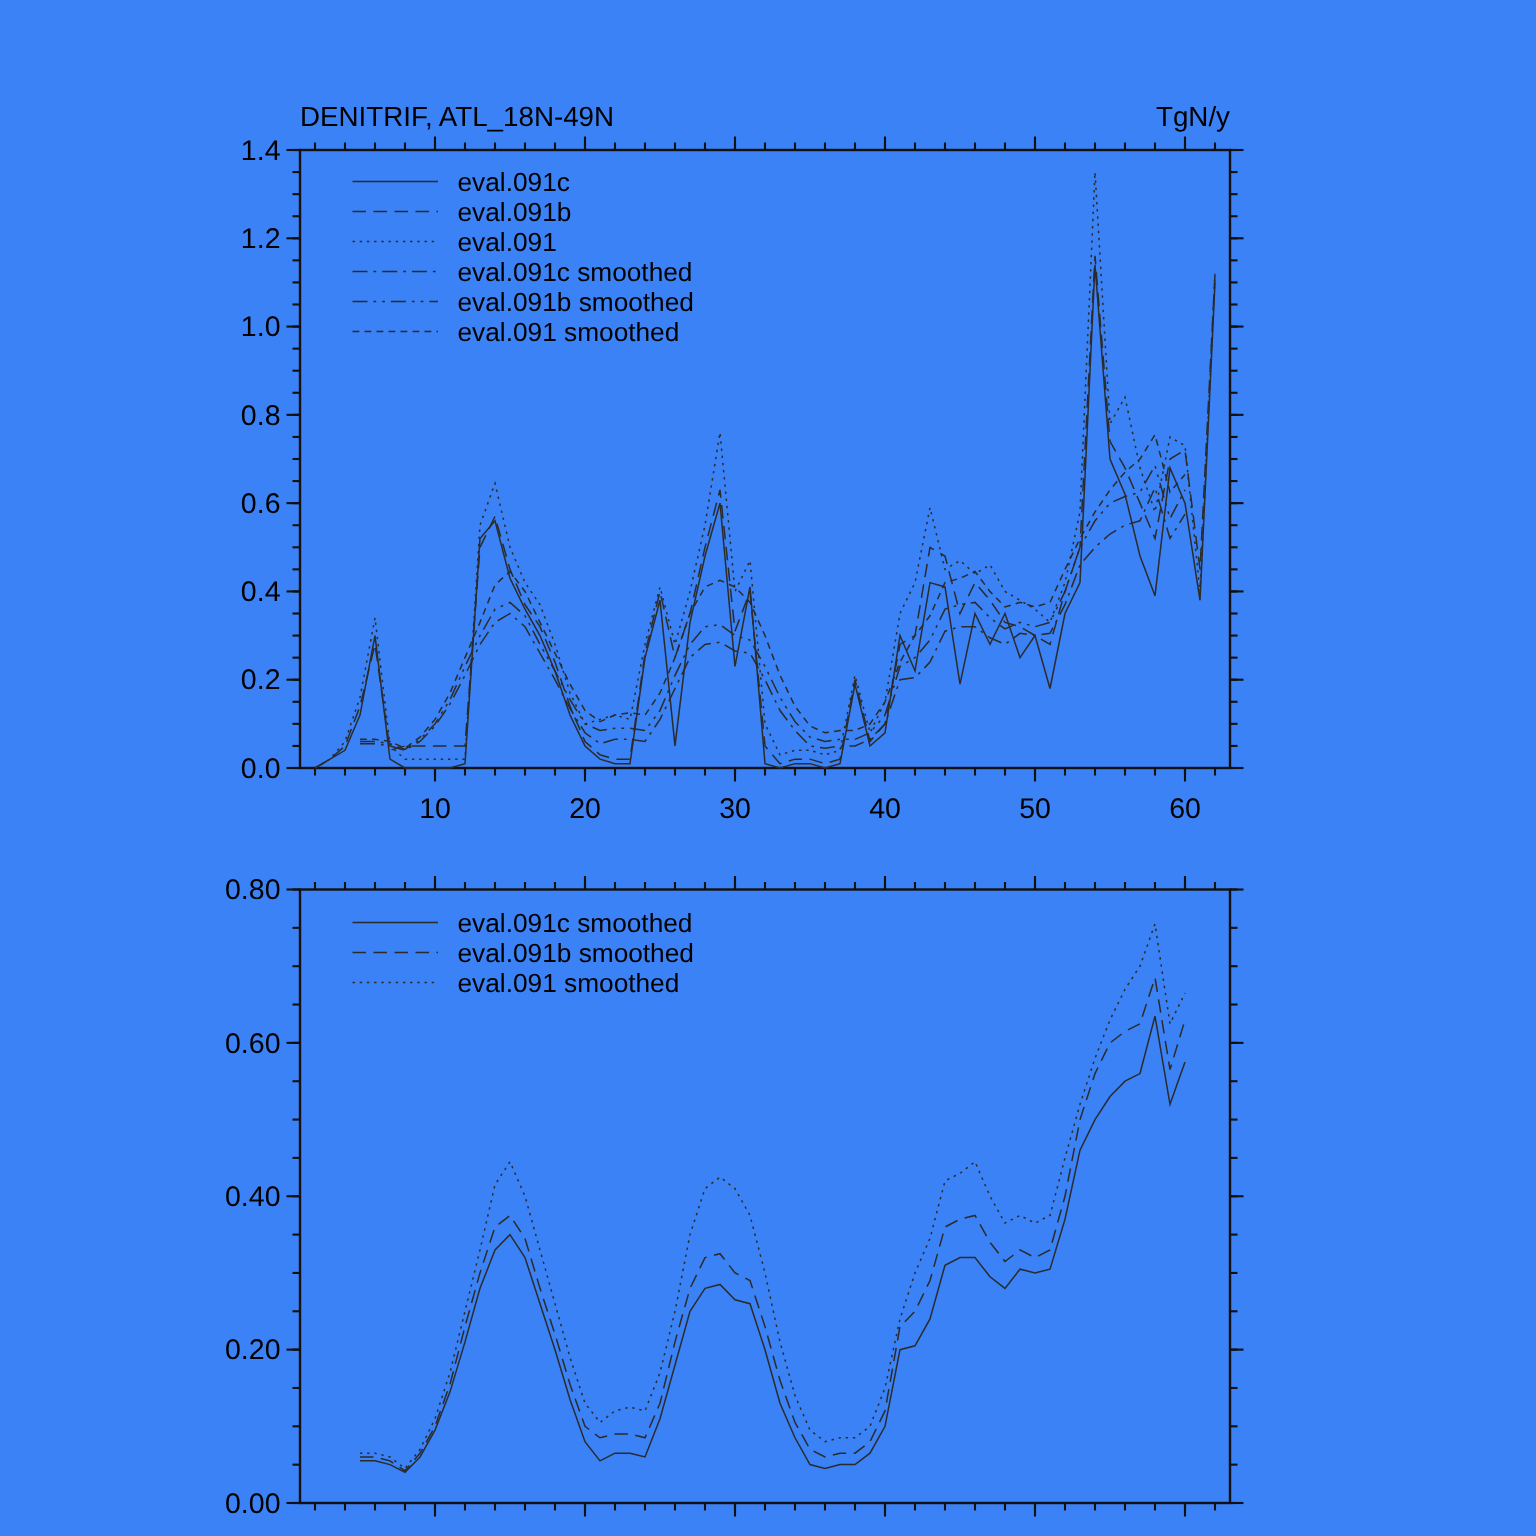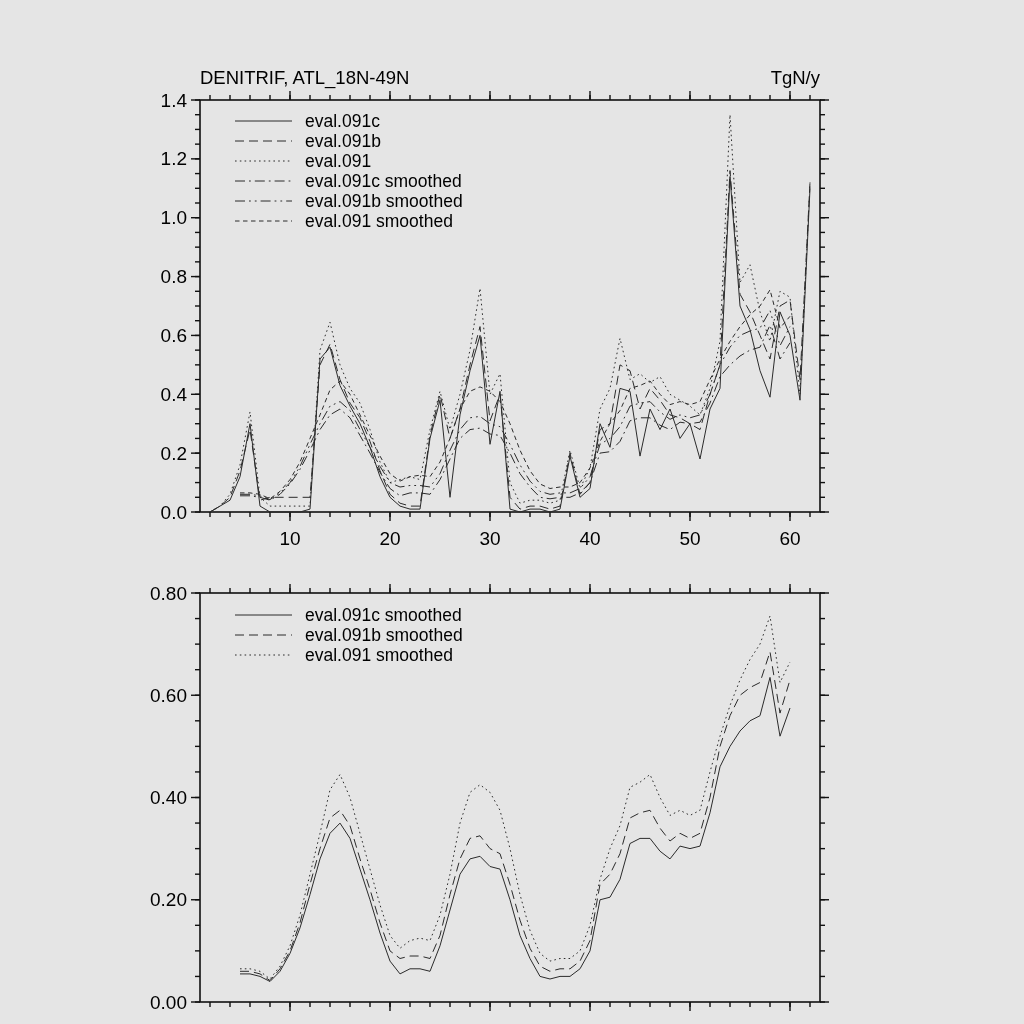--- a/index.html
+++ b/index.html
@@ -1,16 +1,16 @@
 <!DOCTYPE html>
 <html><head>
 <meta charset="utf-8">
 <style>
   html,body{margin:0;padding:0;background:#ffffff;}
-  #canvas{position:relative;width:1024px;height:1024px;background:#e5e5e5;overflow:hidden;}
+  #canvas{position:relative;width:1024px;height:1024px;background:#3b82f6;overflow:hidden;}
   svg{position:absolute;left:0;top:0;}
   text{font-family:"Liberation Sans", sans-serif;fill:#000000;}
 </style>
 </head>
 <body>
 
 <div id="canvas">
   <svg id="plot" width="1024" height="1024" viewBox="0 0 1024 1024">
     <text x="200" y="84" font-size="18.5">DENITRIF, ATL_18N-49N</text>
     <text x="820" y="84" font-size="18.5" text-anchor="end">TgN/y</text>

